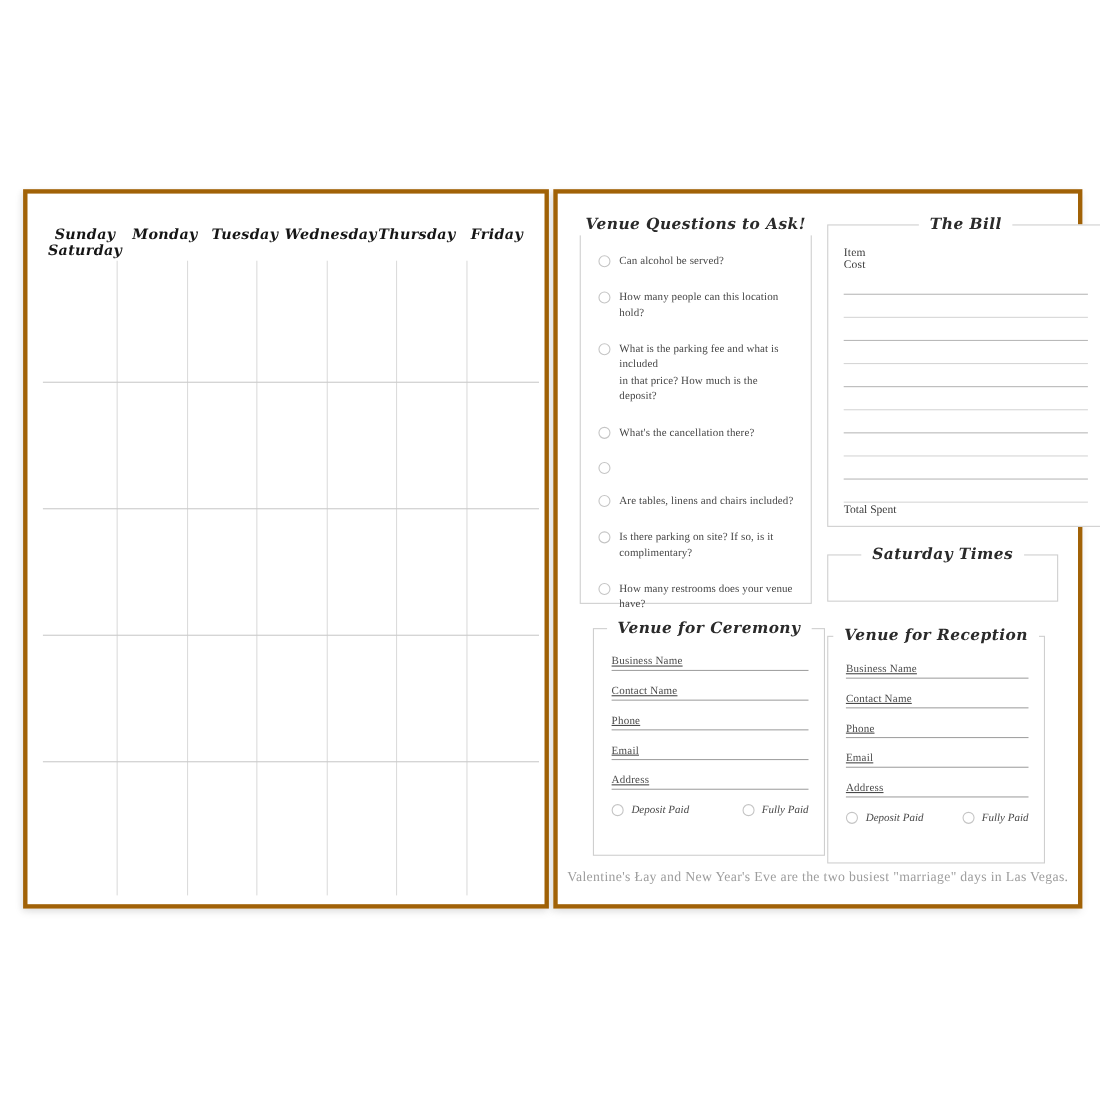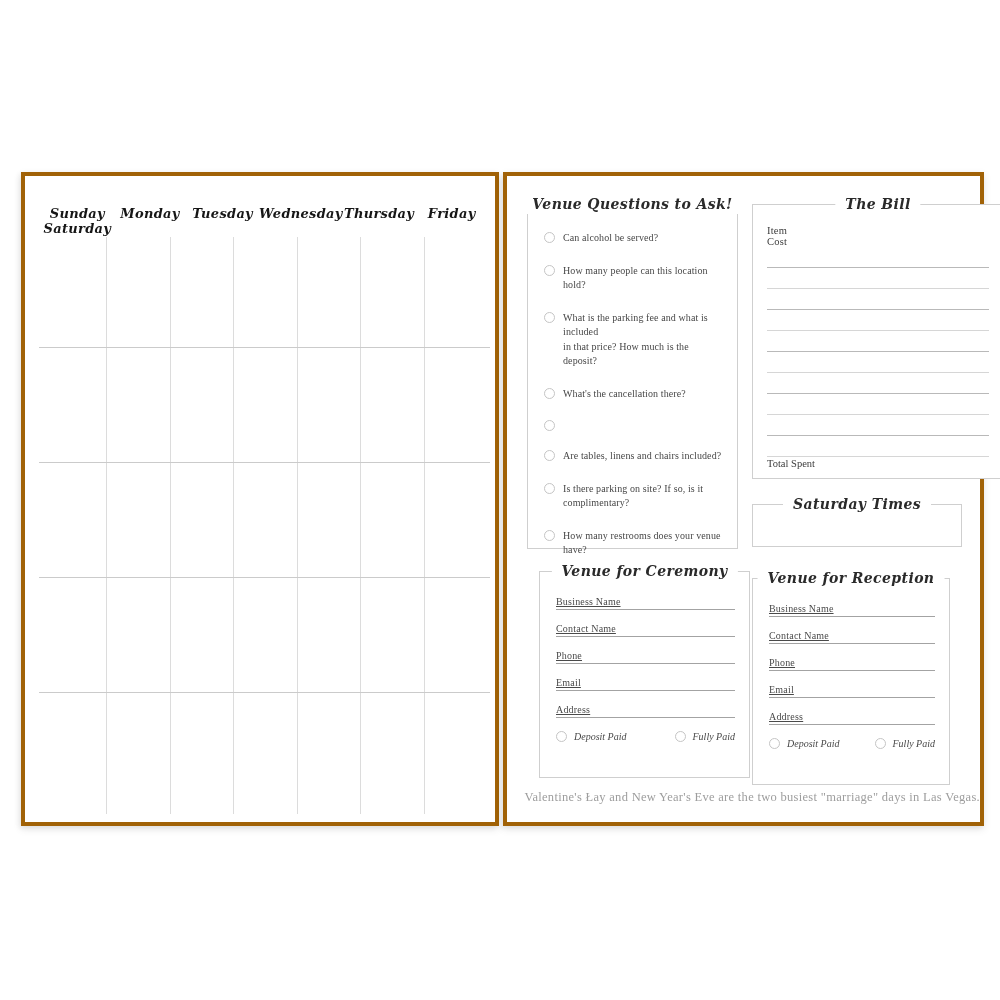--- a/index.html
+++ b/index.html
@@ -78,21 +78,21 @@
   .field { margin-bottom:13px; }
   .field-label { font-size:10px; color:#4a4a4a; padding-bottom:2px; letter-spacing:0.2px;text-decoration:underline; }
   .field-line { height:1px; background:#a3a3a3; }
 
   .radio-row { display:flex; justify-content:space-between; align-items:center; margin-top:6px; }
   .radio { display:flex; align-items:flex-start;font-style:italic; }
   .radio-label { font-size:10px; color:#4a4a4a; margin-left:7px; }
 
   .footer-quote {
     position:absolute; left:0; right:0; top:613px;
-    text-align:right; font-size:12.5px; line-height:16px;
+    text-align:center; font-size:12.5px; line-height:16px;
     color:#9d9d9d; letter-spacing:0.3px;
   }
 </style>
 </head>
 <body>
 
 <div class="spread">
 
   <div class="page page-left">
     <div class="day-header-row">

